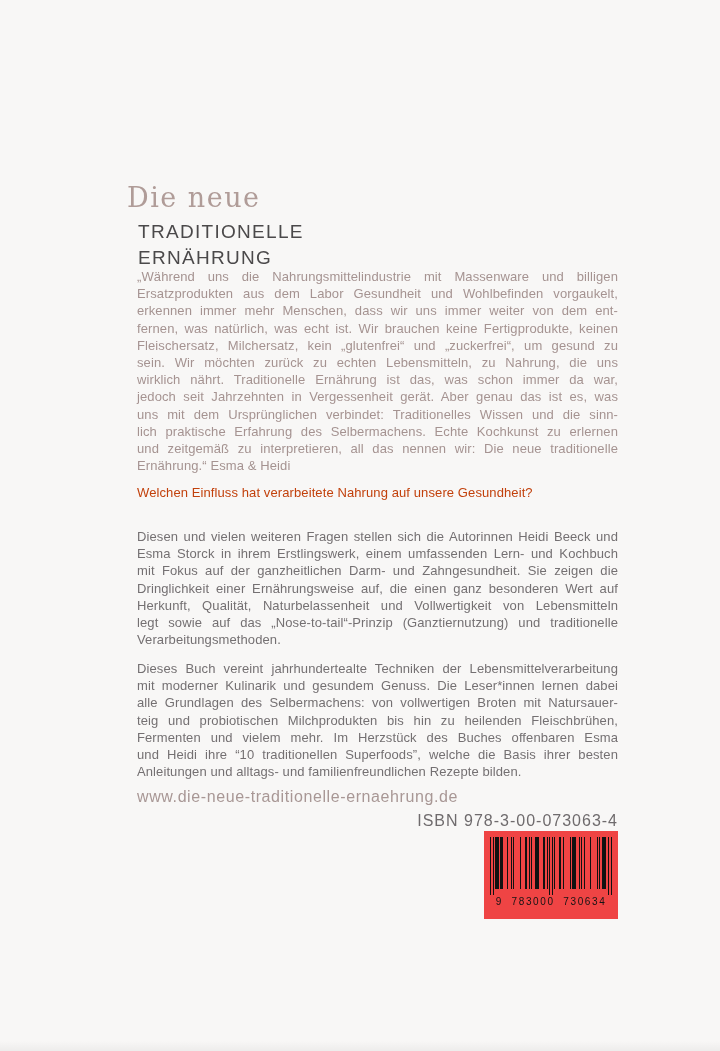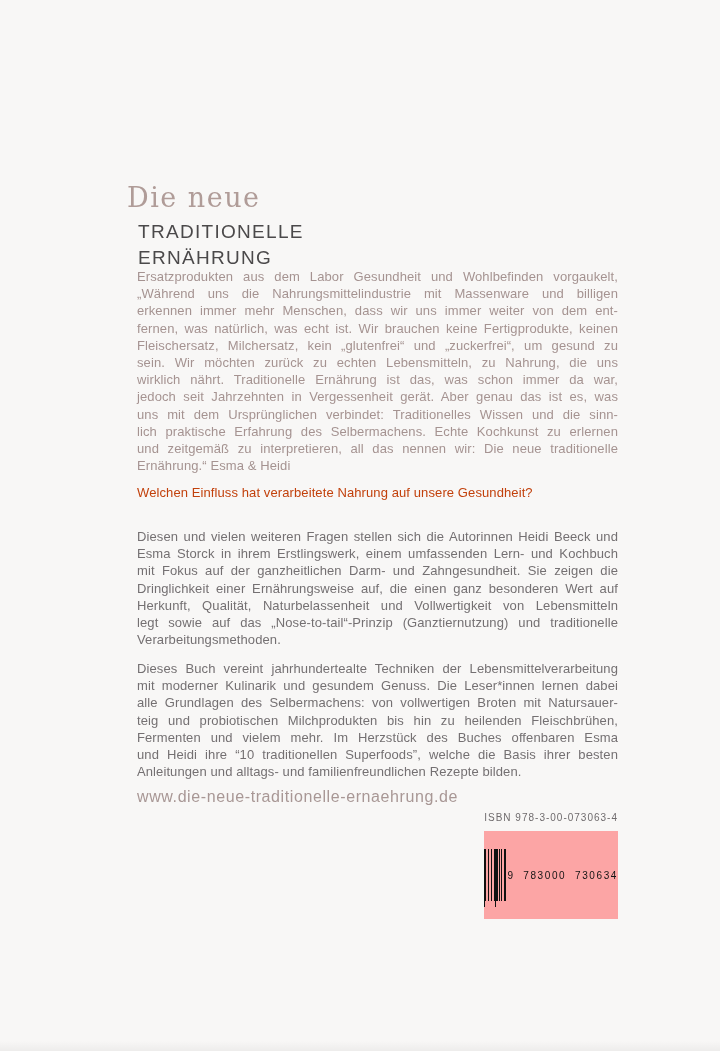--- a/index.html
+++ b/index.html
@@ -46,30 +46,30 @@
 
   .website{
     position:absolute;left:137px;top:788px;
     font-size:16px;
     letter-spacing:0.6px;
     color:#a89795;
   }
   .isbn{
     position:absolute;left:137px;top:812px;width:481px;
     text-align:right;
-    font-size:10px;
+    font-size:16px;
     letter-spacing:1px;
     color:#6f6b6d;
   }
 
   .barcode-box{
     position:absolute;left:484px;top:831px;
     width:134px;height:88px;
-    background:#fca5a5;
-    display:flex;flex-direction:row;align-items:center;justify-content:flex-start;
+    background:#ef4444;
+    display:flex;flex-direction:column;align-items:center;justify-content:flex-start;
   }
   .barcode-box svg{margin-top:6px;display:block;}
   .barcode-digits{
     margin-top:1px;
     font-size:10px;
     letter-spacing:1.6px;
     color:#141414;
     font-family:"Liberation Sans",sans-serif;
     white-space:pre;
   }
@@ -83,22 +83,22 @@
 <body>
 
 <div class="page">
 
   <div class="script-title">Die neue</div>
 
   <div class="book-title">TRADITIONELLE
 ERNÄHRUNG</div>
 
   <div class="textblock quote">
+      <div class="tline just">„Während uns die Nahrungsmittelindustrie mit Massenware und billigen</div>
       <div class="tline just">Ersatzprodukten aus dem Labor Gesundheit und Wohlbefinden vorgaukelt,</div>
-      <div class="tline just">„Während uns die Nahrungsmittelindustrie mit Massenware und billigen</div>
       <div class="tline just">erkennen immer mehr Menschen, dass wir uns immer weiter von dem ent-</div>
       <div class="tline just">fernen, was natürlich, was echt ist. Wir brauchen keine Fertigprodukte, keinen</div>
       <div class="tline just">Fleischersatz, Milchersatz, kein „glutenfrei“ und „zuckerfrei“, um gesund zu</div>
       <div class="tline just">sein. Wir möchten zurück zu echten Lebensmitteln, zu Nahrung, die uns</div>
       <div class="tline just">wirklich nährt. Traditionelle Ernährung ist das, was schon immer da war,</div>
       <div class="tline just">jedoch seit Jahrzehnten in Vergessenheit gerät. Aber genau das ist es, was</div>
       <div class="tline just">uns mit dem Ursprünglichen verbindet: Traditionelles Wissen und die sinn-</div>
       <div class="tline just">lich praktische Erfahrung des Selbermachens. Echte Kochkunst zu erlernen</div>
       <div class="tline just">und zeitgemäß zu interpretieren, all das nennen wir: Die neue traditionelle</div>
       <div class="tline left">Ernährung.“ Esma &amp; Heidi</div>

